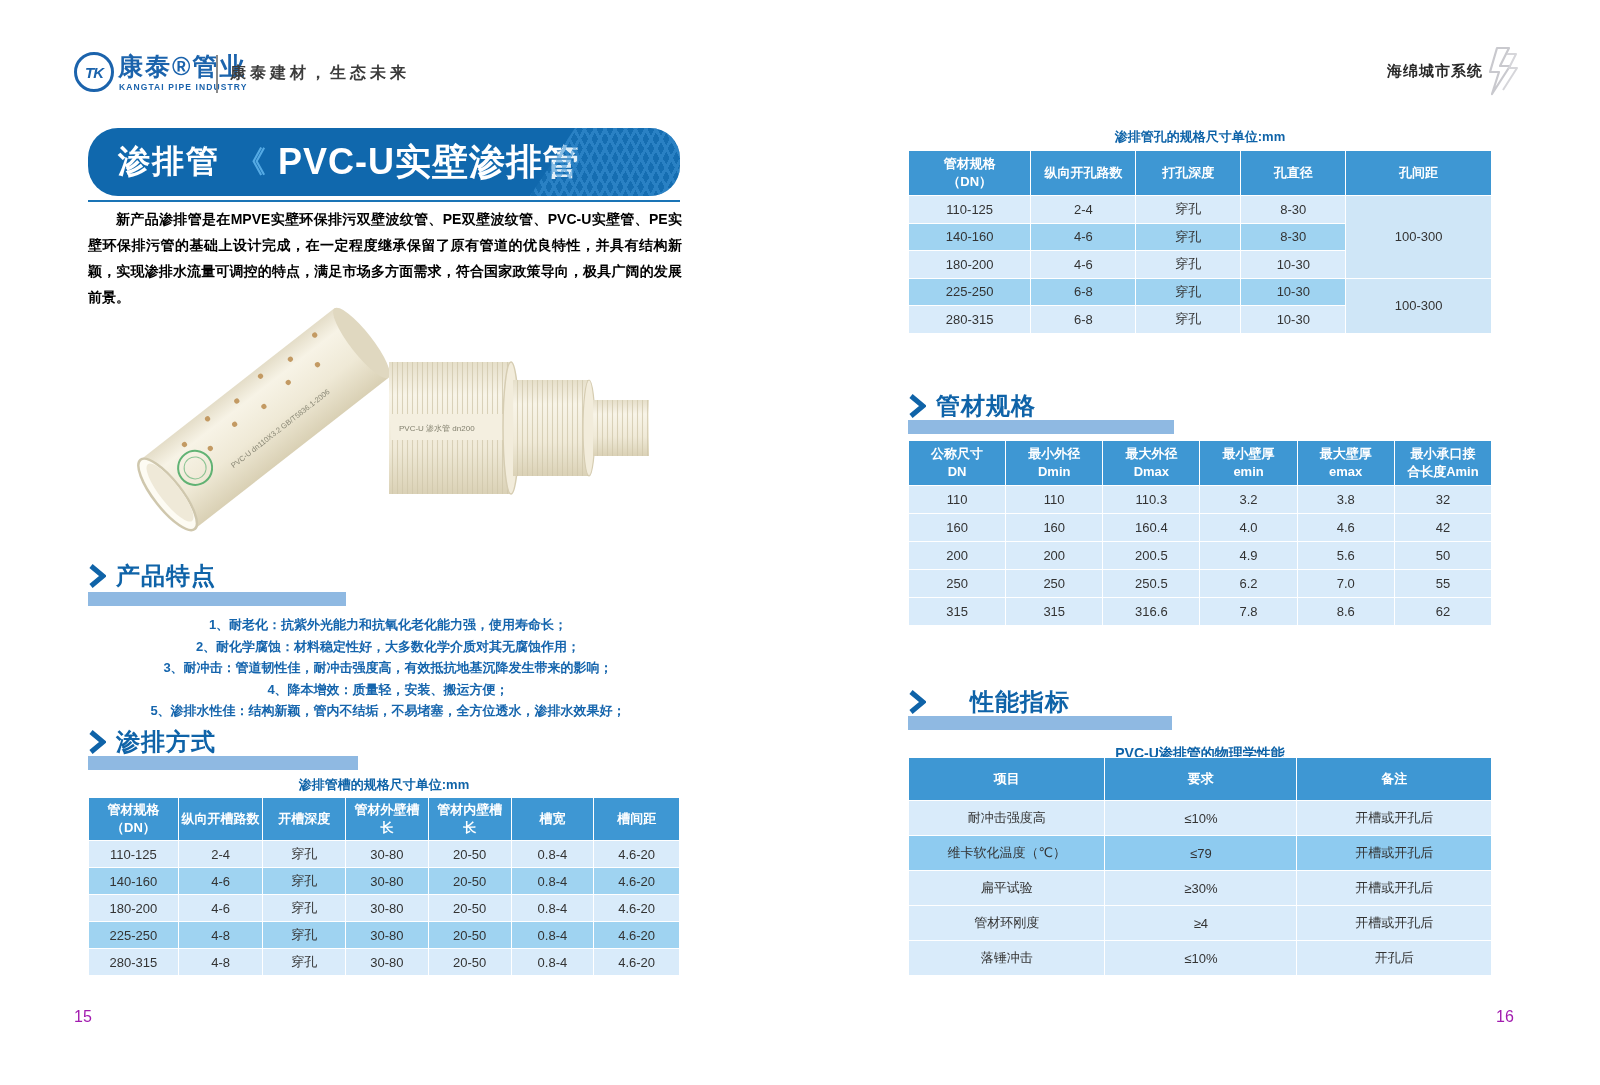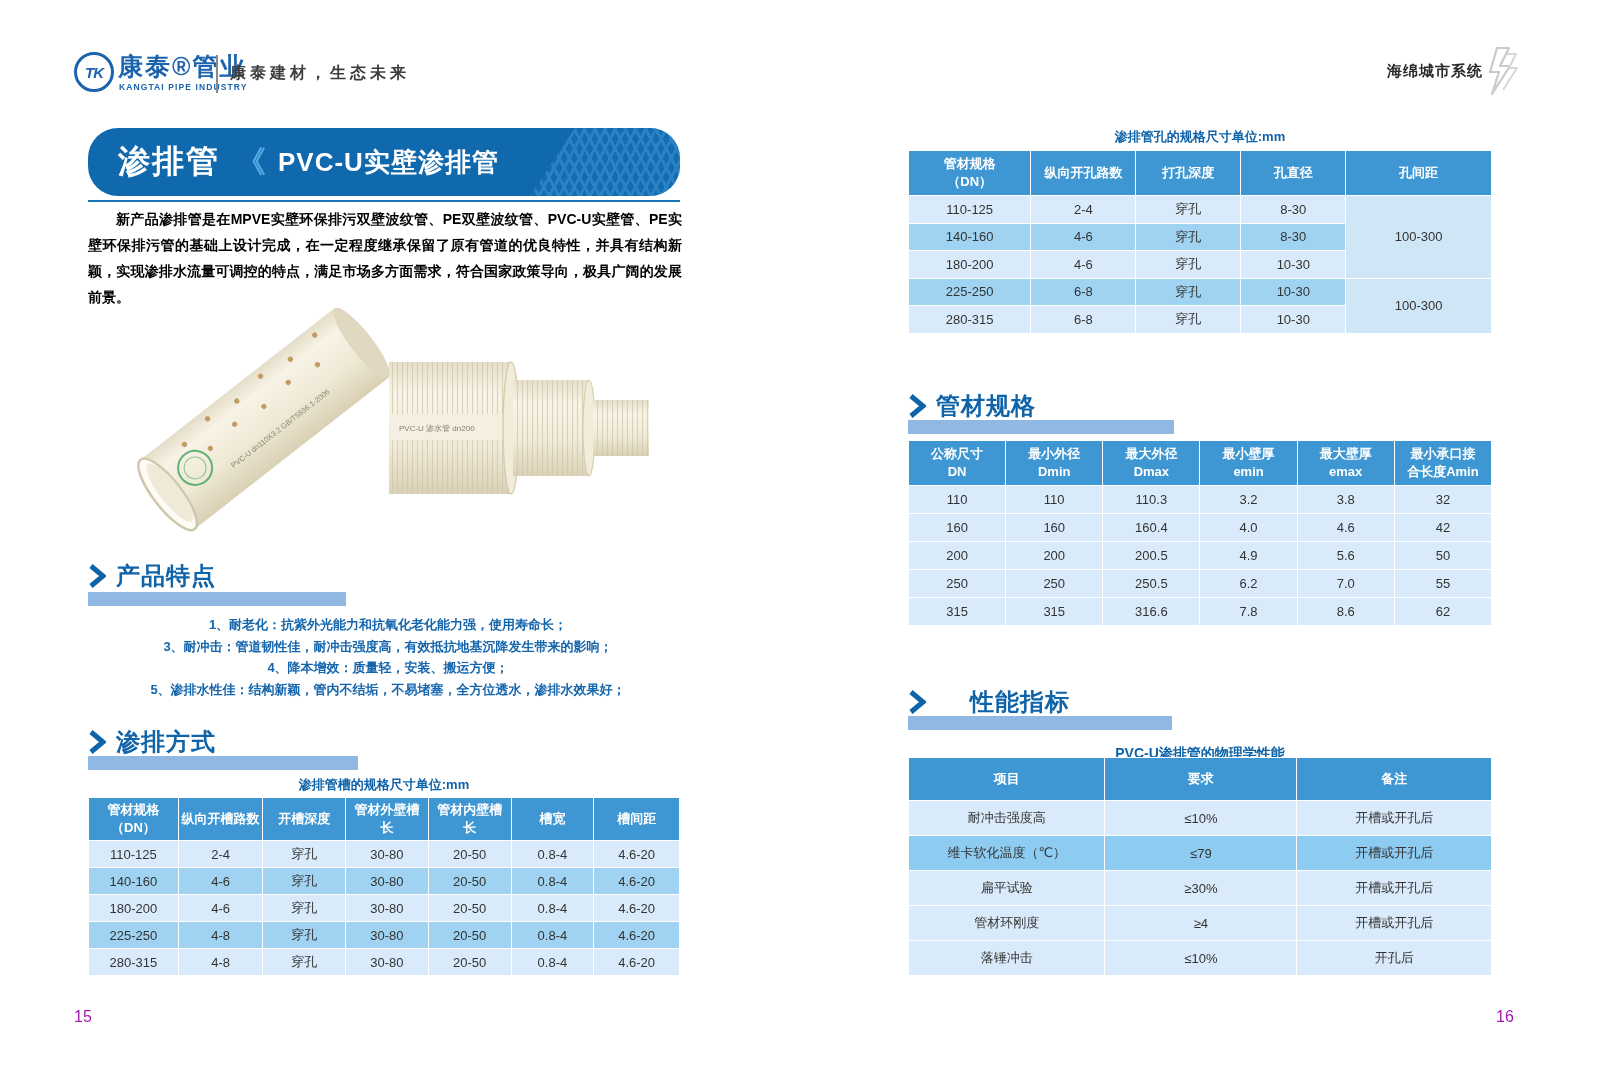--- a/index.html
+++ b/index.html
@@ -16,21 +16,21 @@
   .hdr-divider{position:absolute;left:216px;top:55px;width:2px;height:38px;background:#8a8a8a;}
   .slogan{position:absolute;left:230px;top:63px;font-size:16px;font-weight:bold;color:#3c3c3c;letter-spacing:4px;}
   .hdr-right-label{position:absolute;left:1387px;top:62px;font-size:15px;font-weight:bold;color:#2a2a2a;letter-spacing:1px;}
   .hdr-right-icon{position:absolute;left:1483px;top:44px;}
 
   
   .banner{position:absolute;left:88px;top:128px;width:592px;height:68px;background:#1068ad;
           display:flex;align-items:center;overflow:hidden;border-radius:30px;}
   .banner-title{color:#fff;font-size:32px;font-weight:bold;margin-left:30px;letter-spacing:2px;}
   .banner-sep{color:#55aae4;font-size:30px;font-weight:bold;margin:0 12px 0 16px;}
-  .banner-subtitle{color:#fff;font-size:26px;font-weight:bold;letter-spacing:1px;}
+  .banner-subtitle{color:#fff;font-size:36px;font-weight:bold;letter-spacing:1px;}
   .banner-pattern{position:absolute;right:0;top:0;bottom:0;width:150px;opacity:.6;
      background-color:rgba(54,140,205,.25);
      background-image:repeating-linear-gradient(62deg,transparent 0 6px,#3d93d4 6px 9px),
                       repeating-linear-gradient(-62deg,transparent 0 6px,#3d93d4 6px 9px);
      clip-path:polygon(30% 0,100% 0,100% 100%,0 100%);}
   .banner-rule{position:absolute;left:88px;top:200px;width:592px;height:2px;background:#1a74b6;}
 
   .intro{position:absolute;left:88px;top:206px;width:594px;margin:0;font-size:14px;line-height:26px;
          color:#000000;font-weight:600;text-indent:2em;text-align:justify;}
 
@@ -155,20 +155,21 @@
   <div class="sec-title" style="left:88px;top:560px;">
     <svg width="18" height="24" viewBox="0 0 18 24">
       <path d="M3 2 L15 12 L3 22" fill="none" stroke="#0f63a8" stroke-width="5"></path>
     </svg>
     <span>产品特点</span>
   </div>
   <div class="sec-bar" style="left:88px;top:592px;width:258px;"></div>
 
   <div class="abs" style="left:88px;top:618px;width:600px;">
     <div class="list-item">1、耐老化：抗紫外光能力和抗氧化老化能力强，使用寿命长；</div>
+    <div class="list-item">2、耐化学腐蚀：材料稳定性好，大多数化学介质对其无腐蚀作用；</div>
     <div class="list-item">3、耐冲击：管道韧性佳，耐冲击强度高，有效抵抗地基沉降发生带来的影响；</div>
     <div class="list-item">4、降本增效：质量轻，安装、搬运方便；</div>
     <div class="list-item">5、渗排水性佳：结构新颖，管内不结垢，不易堵塞，全方位透水，渗排水效果好；</div>
   </div>
 
   <div class="sec-title" style="left:88px;top:726px;">
     <svg width="18" height="24" viewBox="0 0 18 24">
       <path d="M3 2 L15 12 L3 22" fill="none" stroke="#0f63a8" stroke-width="5"></path>
     </svg>
     <span>渗排方式</span>

